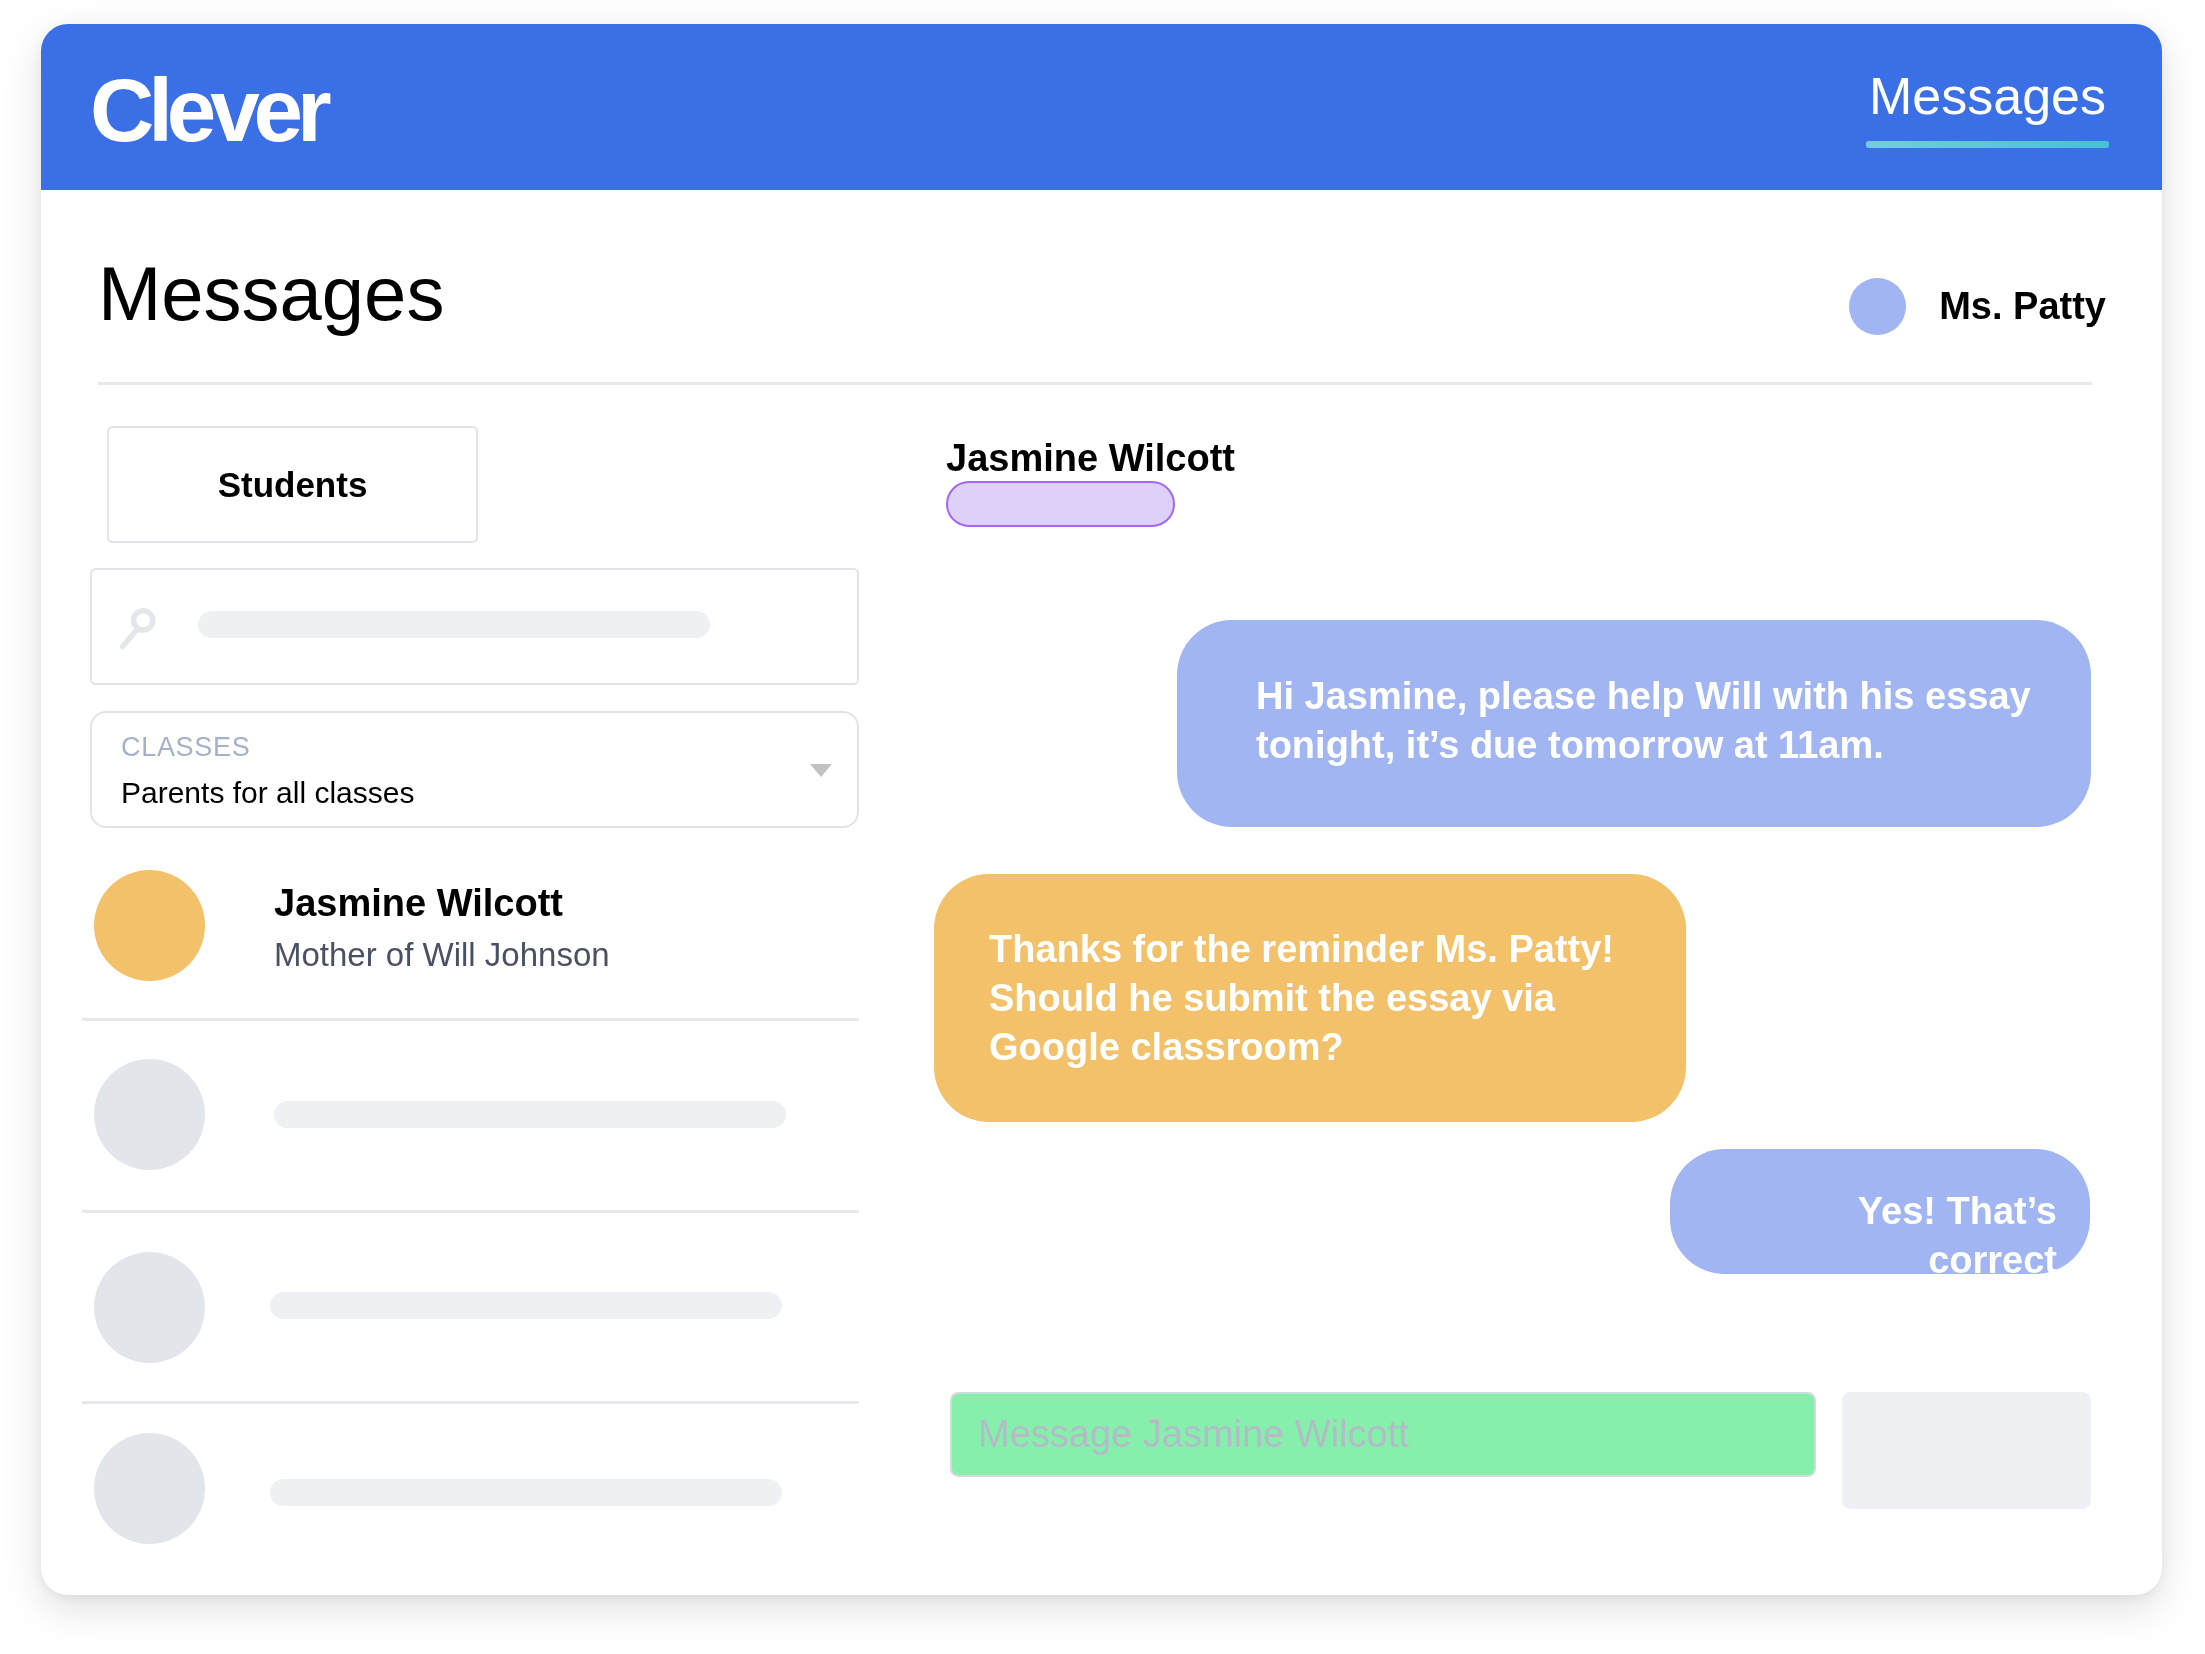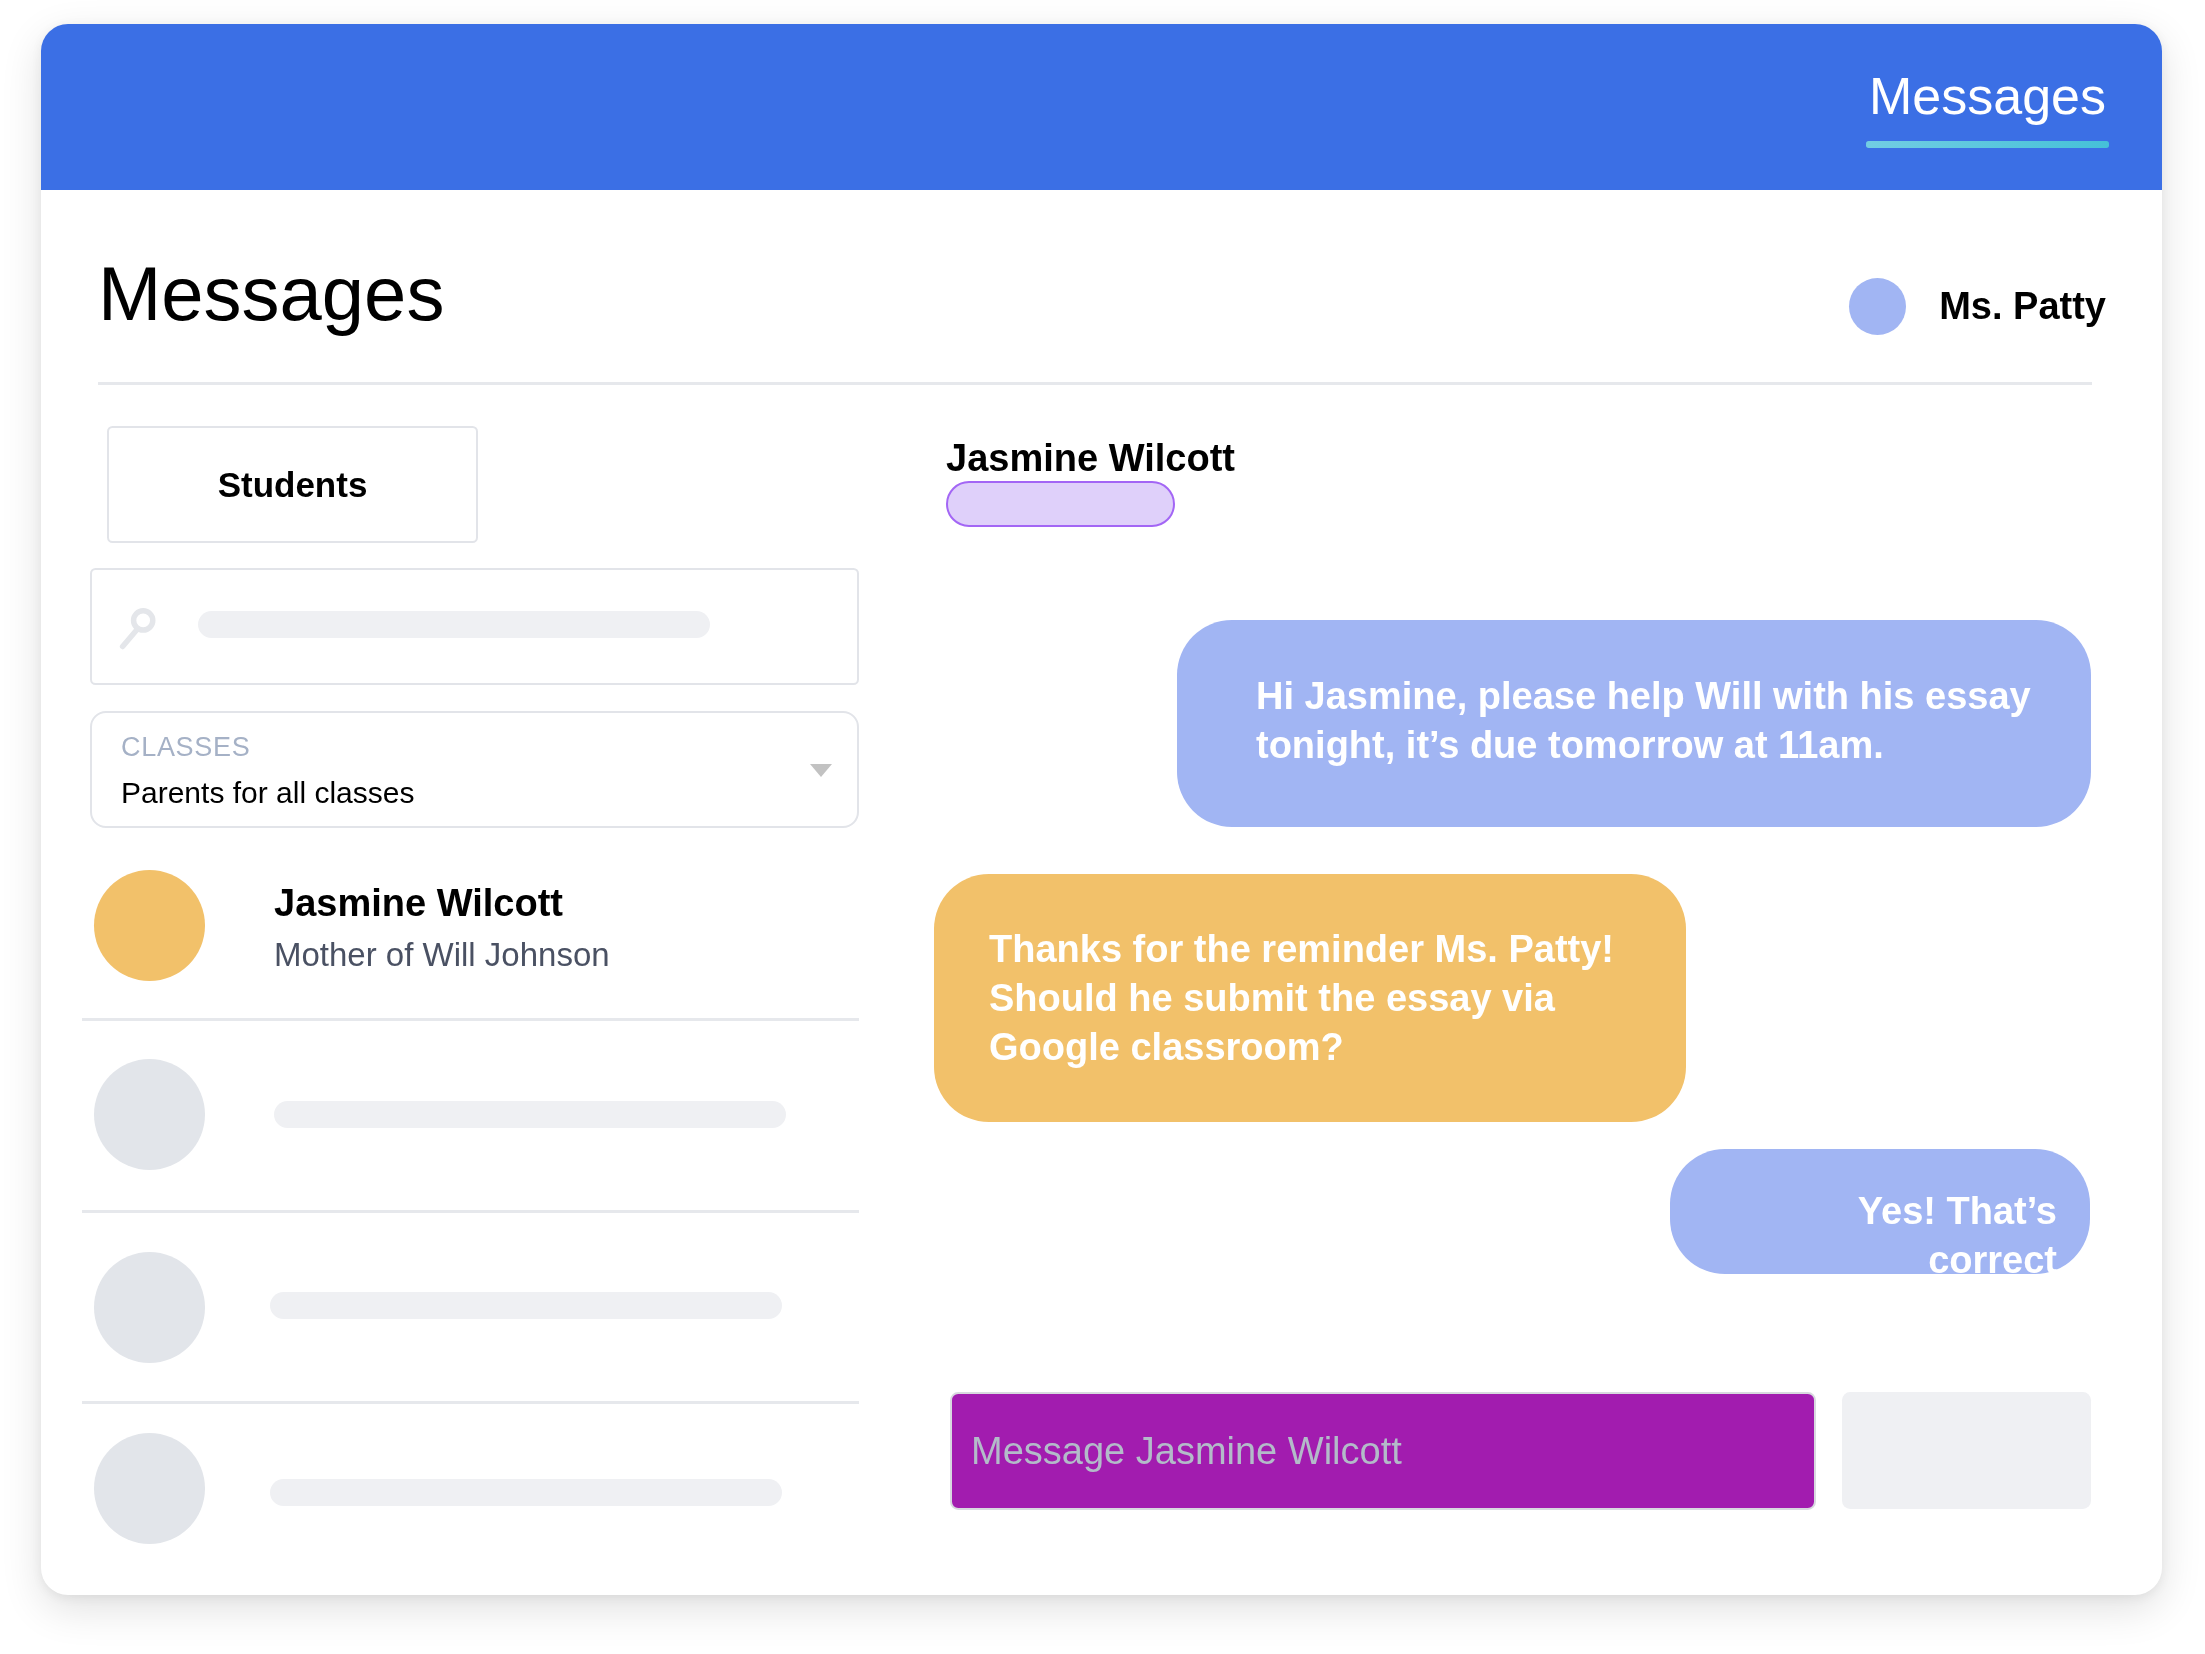--- a/index.html
+++ b/index.html
@@ -29,29 +29,30 @@
   .contact-name { position:absolute; left:192px; top:12.3px; font-size:38px; font-weight:bold; color:#000; }
   .contact-sub { position:absolute; left:192px; top:66px; font-size:33px; color:#4a5163; }
   .skel-line { position:absolute; height:27px; border-radius:13.7px; background:#eff0f3; width:512px; }
   .row-divider { position:absolute; left:41px; width:777px; height:2.7px; background:#e6e8ec; }
   .conv-name { position:absolute; left:905px; top:413px; font-size:38px; font-weight:bold; color:#000; }
   .conv-pill { position:absolute; left:905px; top:457px; width:229px; height:46px; border-radius:23px; background:#dfd0fa; border:2px solid #a366f5; box-sizing:border-box; }
   .bubble { position:absolute; border-radius:55px; color:#fff; font-weight:bold; font-size:38px; line-height:49px; box-sizing:border-box; }
   .bubble-1 { left:1136px; top:596px; width:914px; height:207px; background:#a1b5f3; padding:52px 55px 0 79px; }
   .bubble-2 { left:893px; top:850px; width:752px; height:248px; background:#f2c16a; padding:51px 41px 0 55px; }
   .bubble-3 { left:1629px; top:1125px; width:420px; height:125px; background:#a1b5f3; padding:38px 33px 0 56px; text-align:right; }
-  .composer { position:absolute; left:909px; top:1368px; width:866px; height:118px; border:2.7px solid #d8d9df; border-radius:8.2px; box-sizing:border-box; font-family:"Liberation Sans", sans-serif; font-size:38px; padding:0 19px; color:#000; background:#a21caf; outline:none; }
+  .composer { position:absolute; left:909px; top:1368px; width:866px; height:85px; border:2.7px solid #d8d9df; border-radius:8.2px; box-sizing:border-box; font-family:"Liberation Sans", sans-serif; font-size:38px; padding:0 26px; color:#000; background:#86efac; outline:none; }
   .composer::placeholder { color:#b3bbc9; }
   .send-btn { position:absolute; left:1801px; top:1368px; width:249px; height:117px; border-radius:8.2px; background:#eff0f3; border:none; cursor:pointer; }
 </style>
 </head>
 <body>
 
 <div class="card">
   <div class="topbar">
+    <div class="logo">Clever</div>
     <div class="nav-messages">
       <span>Messages</span>
       <div class="nav-underline"></div>
     </div>
   </div>
 
   <div class="page-title">Messages</div>
   <div class="user">
     <div class="user-avatar"></div>
     <div class="user-name">Ms. Patty</div>

